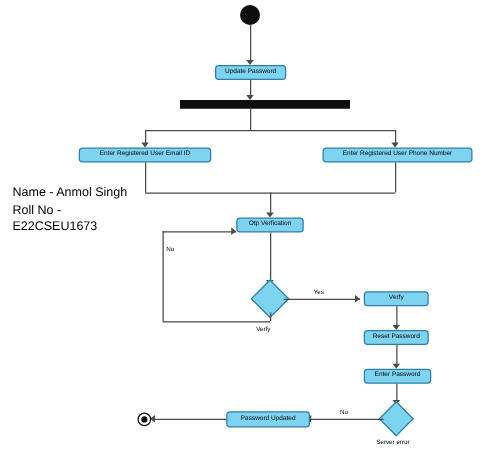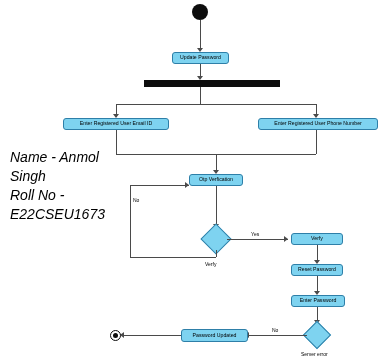--- a/index.html
+++ b/index.html
@@ -80,25 +80,24 @@
     border-right:4.5px solid #4a4a4a;
   }
   .edge-label{
     position:absolute;
     font-size:5px;
     color:#000;
     white-space:nowrap;
   }
   .note{
     position:absolute;
-    font-size:14px;
+    font-size:10px;
     color:#000;
     line-height:1.35;
     white-space:pre-line;
-    font-style:italic;
   }
 </style>
 </head>
 <body>
 
 <div id="canvas">
 
   <div class="start-node" style="left:192px;top:4px;"></div>
 
   <div class="line vline" style="left:200px;top:20px;height:29px;"></div>

